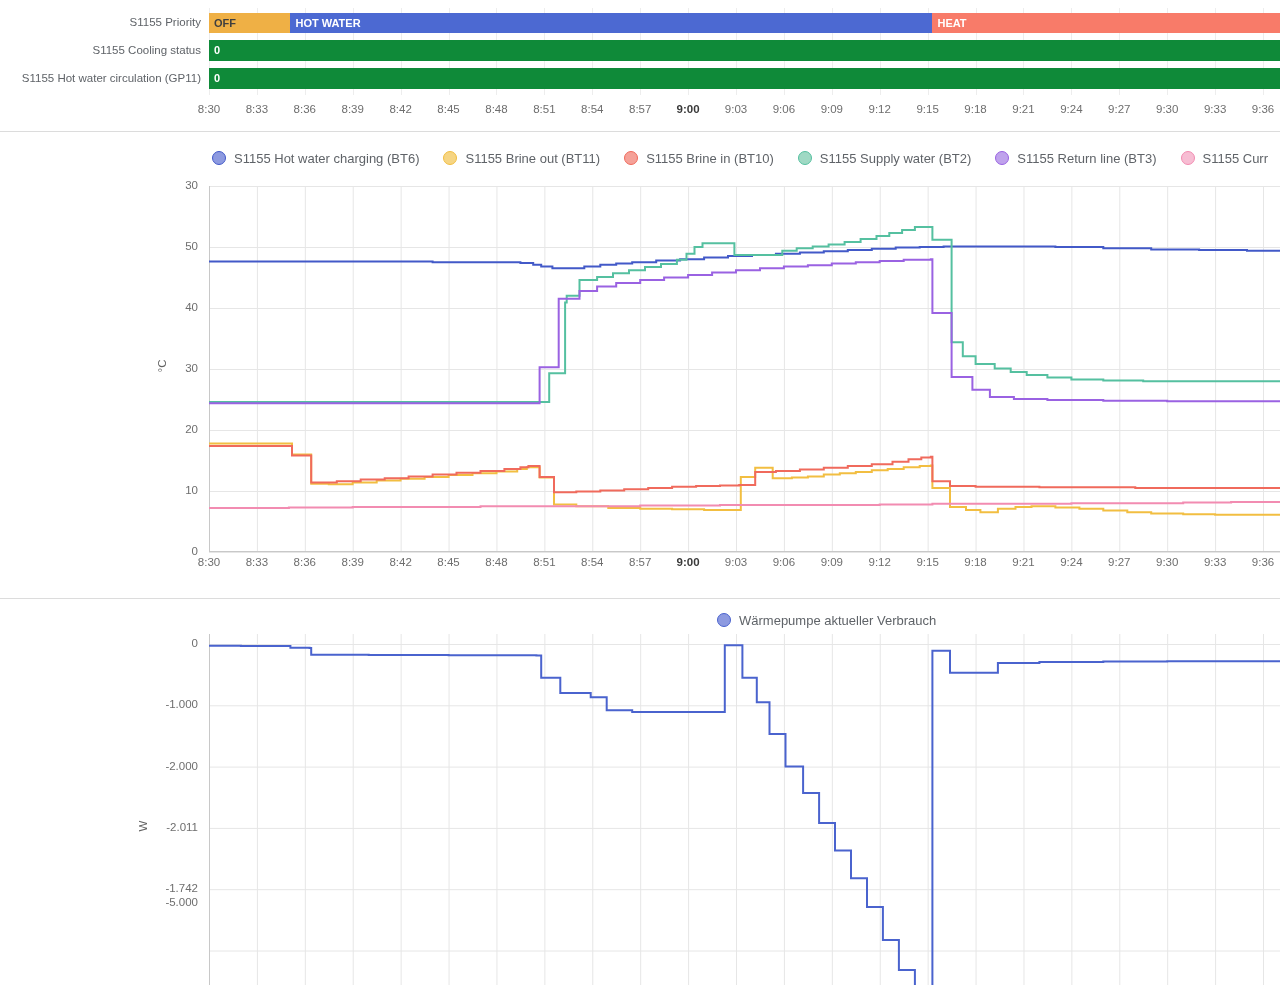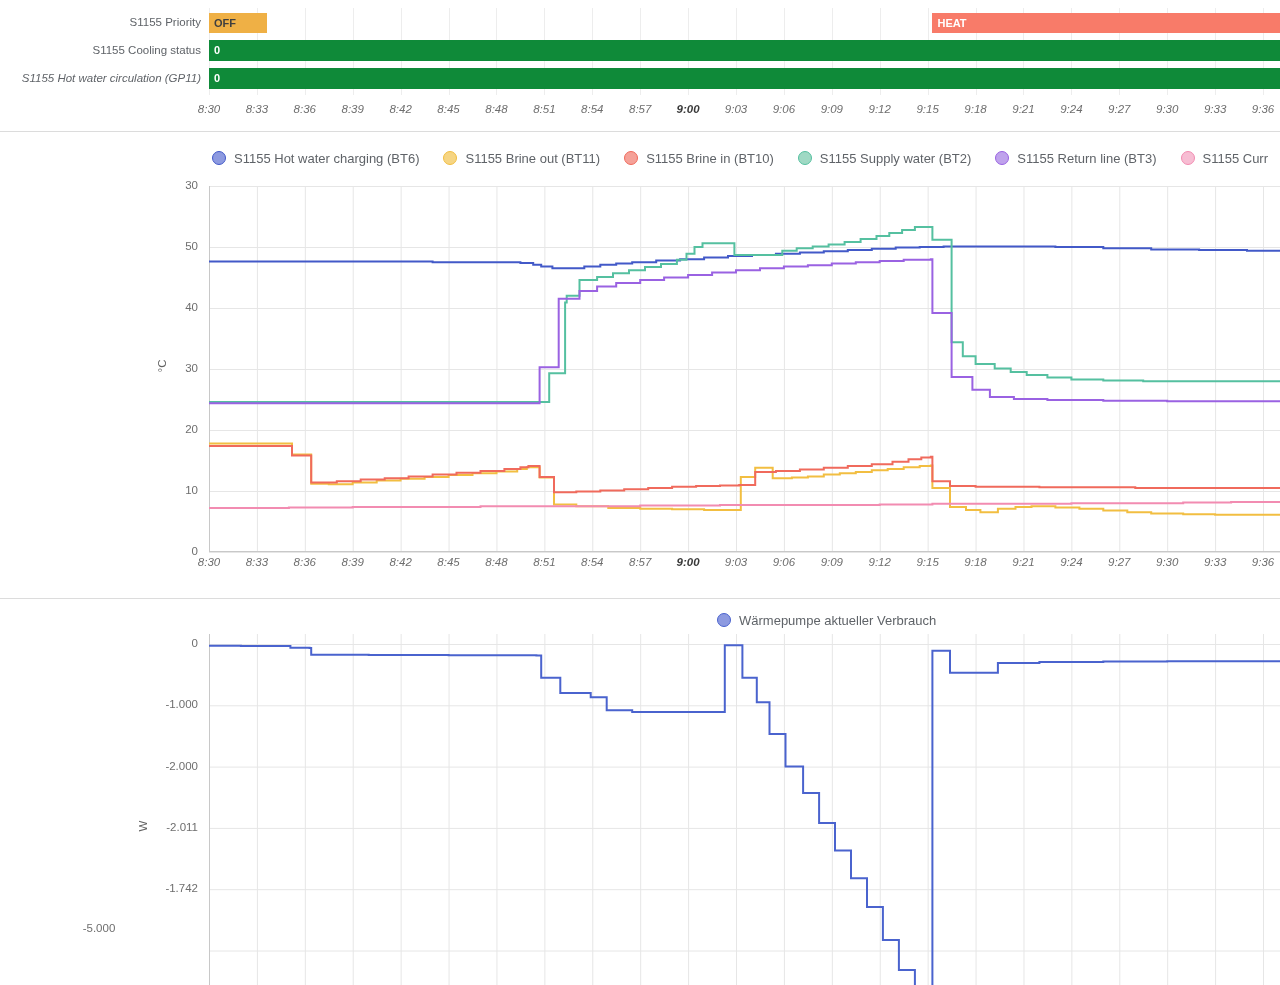--- a/index.html
+++ b/index.html
@@ -3,21 +3,21 @@
 <meta charset="utf-8">
 <style>
   html,body{margin:0;padding:0;background:#ffffff;font-family:"Liberation Sans",sans-serif;}
   body{width:1280px;height:985px;overflow:hidden;position:relative;}
   .abs{position:absolute;}
   .divider{position:absolute;left:0;width:1280px;height:1px;background:#dcdcdc;}
   
   .tl-label{position:absolute;left:0;width:201px;text-align:right;font-size:11.5px;color:#5f6368;white-space:nowrap;}
   .tl-seg{position:absolute;overflow:hidden;white-space:nowrap;font-size:11px;font-weight:bold;padding-left:5px;box-sizing:border-box;}
   
-  .xtick{position:absolute;width:48px;text-align:center;font-size:11.5px;color:#6e6e6e;font-style:italic;}
+  .xtick{position:absolute;width:48px;text-align:center;font-size:11.5px;color:#6e6e6e;}
   .xtick.bold{font-weight:bold;color:#3a3a3a;}
   .ytick{position:absolute;left:0;width:198px;text-align:right;font-size:11.5px;color:#6e6e6e;}
   .unit-label{position:absolute;font-size:11.5px;color:#616161;transform:rotate(-90deg);transform-origin:center;}
   
   .legend-row{position:absolute;display:flex;align-items:center;white-space:nowrap;overflow:hidden;}
   .legend-item{display:flex;align-items:center;margin-right:24px;flex:0 0 auto;cursor:pointer;}
   .legend-dot{width:14px;height:14px;border-radius:50%;margin-right:8px;flex:0 0 auto;box-sizing:border-box;}
   .legend-text{font-size:13px;color:#5f6368;}
   svg{position:absolute;overflow:hidden;}
 </style>
@@ -42,25 +42,26 @@
     <div class="abs" style="left: 879.74px; top: 8px; width: 1px; height: 87px; background: rgb(237, 237, 237);"></div>
     <div class="abs" style="left: 927.65px; top: 8px; width: 1px; height: 87px; background: rgb(237, 237, 237);"></div>
     <div class="abs" style="left: 975.56px; top: 8px; width: 1px; height: 87px; background: rgb(237, 237, 237);"></div>
     <div class="abs" style="left: 1023.47px; top: 8px; width: 1px; height: 87px; background: rgb(237, 237, 237);"></div>
     <div class="abs" style="left: 1071.38px; top: 8px; width: 1px; height: 87px; background: rgb(237, 237, 237);"></div>
     <div class="abs" style="left: 1119.29px; top: 8px; width: 1px; height: 87px; background: rgb(237, 237, 237);"></div>
     <div class="abs" style="left: 1167.2px; top: 8px; width: 1px; height: 87px; background: rgb(237, 237, 237);"></div>
     <div class="abs" style="left: 1215.11px; top: 8px; width: 1px; height: 87px; background: rgb(237, 237, 237);"></div>
     <div class="abs" style="left: 1263.02px; top: 8px; width: 1px; height: 87px; background: rgb(237, 237, 237);"></div>
     <div class="tl-label" style="top: 16px;">S1155 Priority</div>
-    <div class="tl-seg" style="left: 209px; width: 58px; top: 13px; height: 20px; line-height: 20px; background: rgb(239, 176, 69); color: rgb(63, 63, 63);">OFF</div>
+    <div class="tl-seg" style="left: 209px; width: 84px; top: 13px; height: 20px; line-height: 20px; background: rgb(239, 176, 69); color: rgb(63, 63, 63);">OFF</div>
+    <div class="tl-seg" style="left: 290.447px; width: 641.994px; top: 13px; height: 20px; line-height: 20px; background: rgb(76, 105, 210); color: rgb(255, 255, 255);">HOT WATER</div>
     <div class="tl-seg" style="left: 932.441px; width: 349.743px; top: 13px; height: 20px; line-height: 20px; background: rgb(248, 123, 105); color: rgb(255, 255, 255);">HEAT</div>
     <div class="tl-label" style="top: 43.5px;">S1155 Cooling status</div>
     <div class="tl-seg" style="left: 209px; width: 1073.18px; top: 40px; height: 21px; line-height: 21px; background: rgb(15, 138, 57); color: rgb(255, 255, 255);">0</div>
-    <div class="tl-label" style="top: 71.5px; font-style: italic;">S1155 Hot water circulation (GP11)</div>
+    <div class="tl-label" style="top: 71.5px;">S1155 Hot water circulation (GP11)</div>
     <div class="tl-seg" style="left: 209px; width: 1073.18px; top: 68px; height: 21px; line-height: 21px; background: rgb(15, 138, 57); color: rgb(255, 255, 255);">0</div>
   </div>
 <div class="abs" id="axis-top" style="left:0;top:103px;width:1280px;height:18px;">
     <span class="xtick" style="left: 185px;">8:30</span>
     <span class="xtick" style="left: 232.91px;">8:33</span>
     <span class="xtick" style="left: 280.82px;">8:36</span>
     <span class="xtick" style="left: 328.73px;">8:39</span>
     <span class="xtick" style="left: 376.64px;">8:42</span>
     <span class="xtick" style="left: 424.55px;">8:45</span>
     <span class="xtick" style="left: 472.46px;">8:48</span>
@@ -191,21 +192,21 @@
       <span class="legend-dot" style="background: rgb(141, 154, 224); border: 1.5px solid rgb(74, 99, 206);"></span>
       <span class="legend-text">Wärmepumpe aktueller Verbrauch</span>
     </div>
   </div>
 <div class="abs" id="power-yaxis">
     <div class="ytick" style="top: 637px;">0</div>
     <div class="ytick" style="top: 698.3px;">-1.000</div>
     <div class="ytick" style="top: 759.6px;">-2.000</div>
     <div class="ytick" style="top: 820.9px;">-2.011</div>
     <div class="ytick" style="top: 882.2px;">-1.742</div>
-    <div class="ytick" style="top: 922px; text-align: center;">-5.000</div>
+    <div class="ytick" style="top: 896px;">-5.000</div>
   </div>
 <div class="unit-label" id="power-unit" style="left:138px;top:820px;">W</div>
 <svg id="power-svg" style="left:209px;top:634px;" width="1071" height="351" viewBox="0 0 1071 351">
     <line x1="0.5" y1="0" x2="0.5" y2="351" stroke="#e6e6e6" stroke-width="1"></line>
     <line x1="48.410000000000004" y1="0" x2="48.410000000000004" y2="351" stroke="#e6e6e6" stroke-width="1"></line>
     <line x1="96.32000000000001" y1="0" x2="96.32000000000001" y2="351" stroke="#e6e6e6" stroke-width="1"></line>
     <line x1="144.23000000000002" y1="0" x2="144.23000000000002" y2="351" stroke="#e6e6e6" stroke-width="1"></line>
     <line x1="192.14000000000001" y1="0" x2="192.14000000000001" y2="351" stroke="#e6e6e6" stroke-width="1"></line>
     <line x1="240.05" y1="0" x2="240.05" y2="351" stroke="#e6e6e6" stroke-width="1"></line>
     <line x1="287.96000000000004" y1="0" x2="287.96000000000004" y2="351" stroke="#e6e6e6" stroke-width="1"></line>

